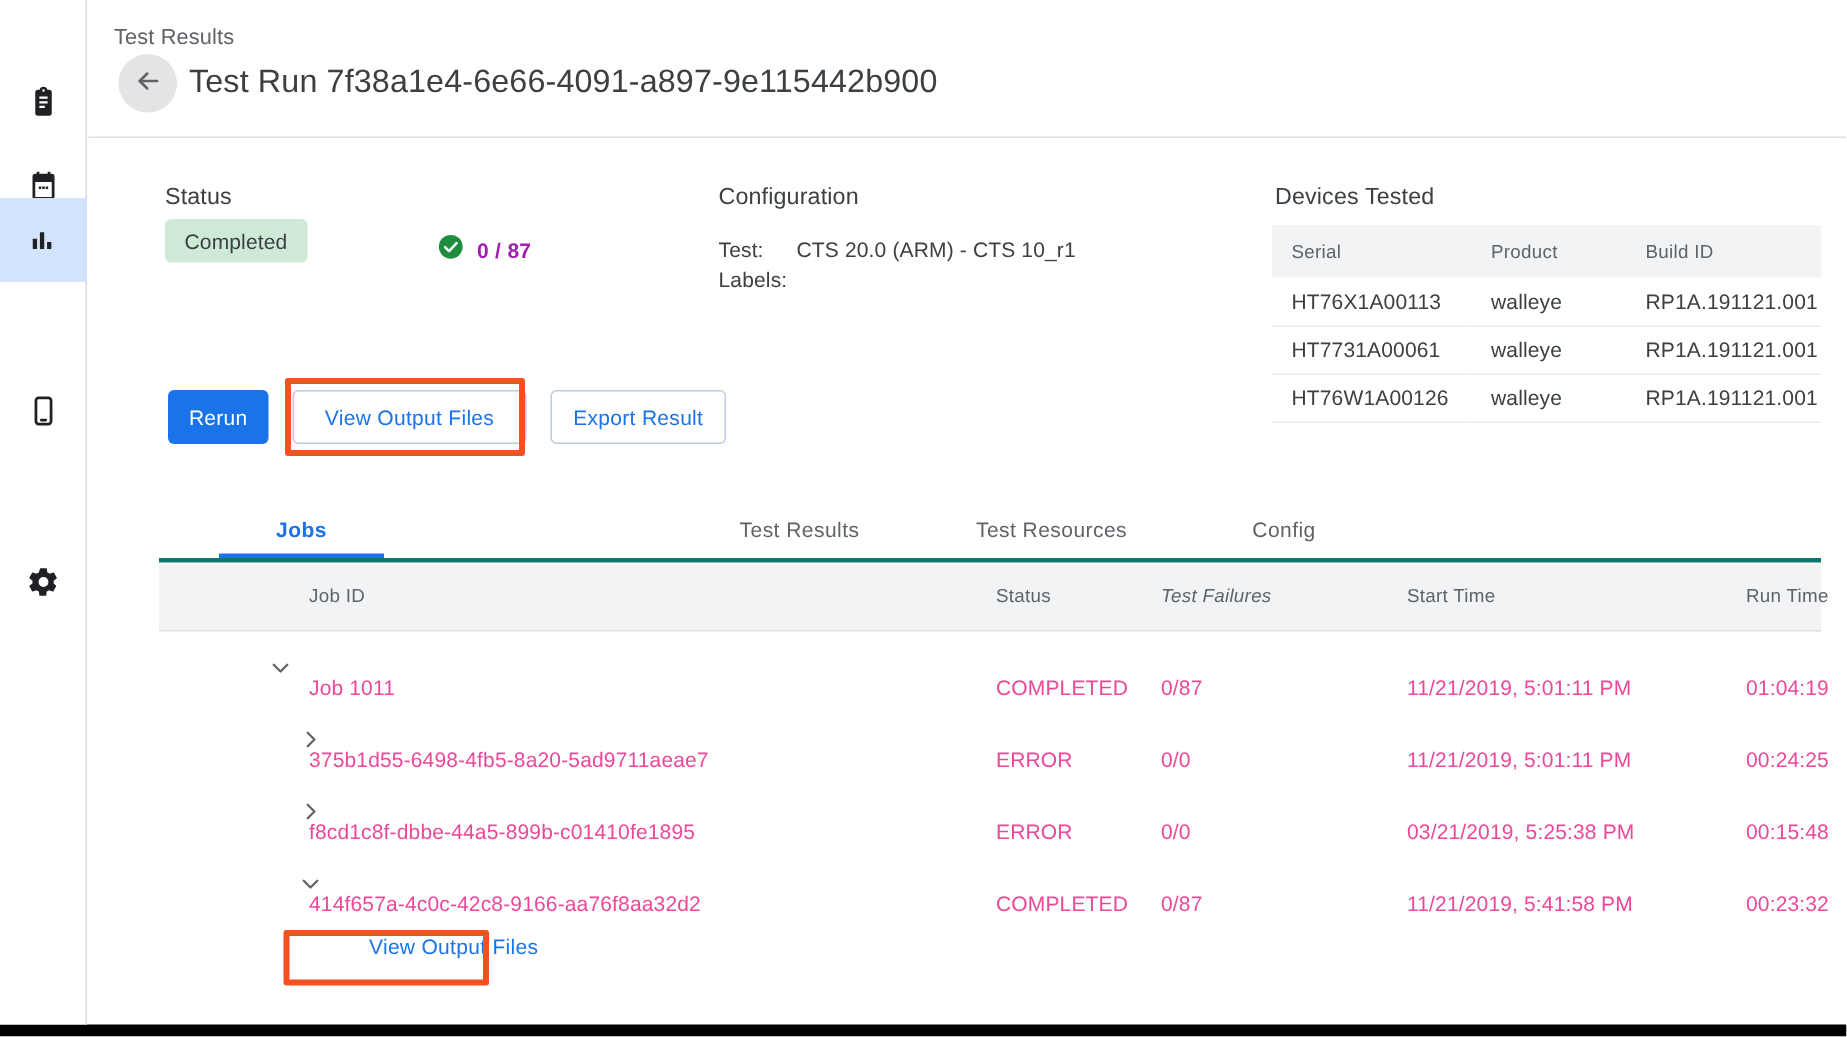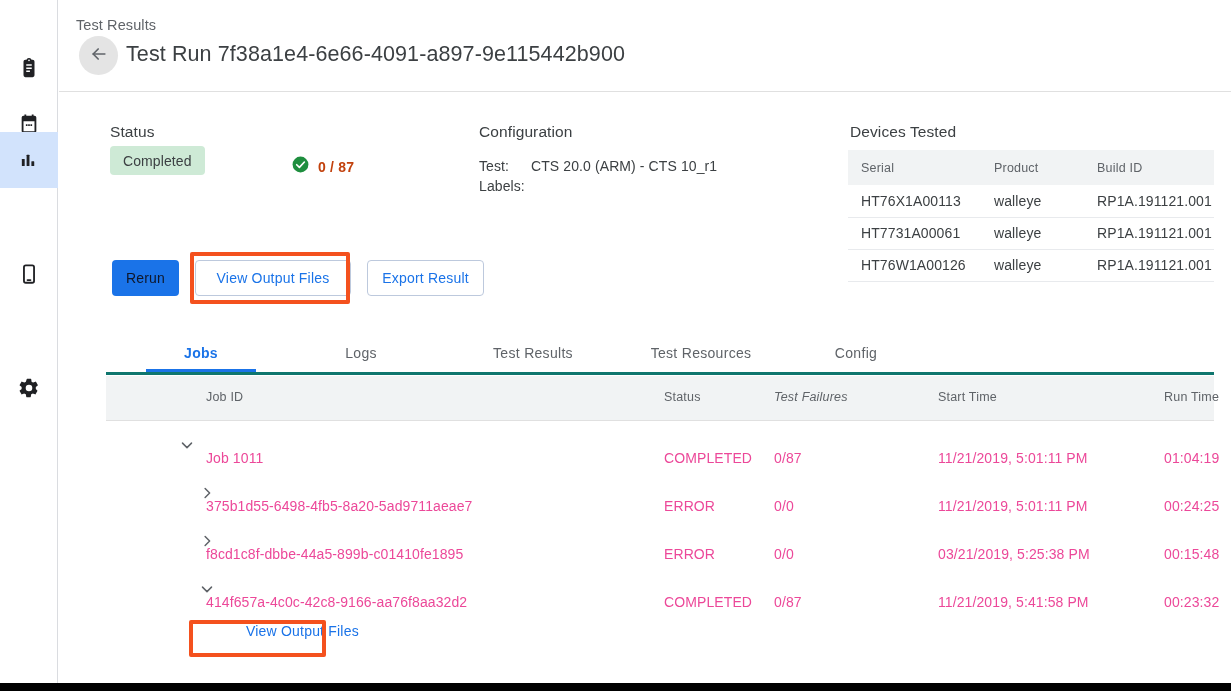--- a/index.html
+++ b/index.html
@@ -101,41 +101,41 @@
     letter-spacing: .1px;
   }
   .passrate {
     position: absolute;
     left: 232px; top: 62px;
     display: flex; align-items: center; gap: 8px;
   }
   .passrate .txt {
     font-size: 14px;
     font-weight: bold;
-    color: #c2410c;
+    color: #a21caf;
     letter-spacing: .2px;
   }
 
   
   .btn-row { position: absolute; left: 53px; top: 167px; }
   .btn {
     position: absolute;
     top: 0; height: 36px;
     display: flex; align-items: center; justify-content: center;
     border-radius: 4px;
     font-size: 14px;
     letter-spacing: .2px;
     cursor: pointer;
     white-space: nowrap;
     font-family: "Liberation Sans", sans-serif;
   }
   .btn-primary {
     left: 0; width: 67px;
     background: #1a73e8;
-    color: #0f172a;
+    color: #ffffff;
     border: none;
   }
   .btn-outline {
     background: #ffffff;
     color: #1a73e8;
     border: 1px solid #bdc9dd;
   }
   .btn-view { left: 83px; width: 156px; }
   .btn-export { left: 255px; width: 117px; }
 
@@ -395,21 +395,20 @@
             <td>HT76W1A00126</td>
             <td>walleye</td>
             <td>RP1A.191121.001</td>
           </tr>
         </tbody>
     </table>
 
     <div class="tabs" id="tab-bar">
         <div class="tab active" style="left: 40px; width: 110px;">Jobs</div>
         <div class="tab-underline" style="left: 40px; width: 110px;"></div>
-        <div class="tab" style="left: 200px; width: 110px;">Logs</div>
         <div class="tab" style="left: 362px; width: 130px;">Test Results</div>
         <div class="tab" style="left: 520px; width: 150px;">Test Resources</div>
         <div class="tab" style="left: 700px; width: 100px;">Config</div>
       </div>
 
     <div class="jobs-head" id="jobs-head">
         <div class="jh" style="left: 100px;">Job ID</div>
         <div class="jh" style="left: 558px;">Status</div>
         <div class="jh" style="left: 668px; font-style: italic;">Test Failures</div>
         <div class="jh" style="left: 832px;">Start Time</div>

